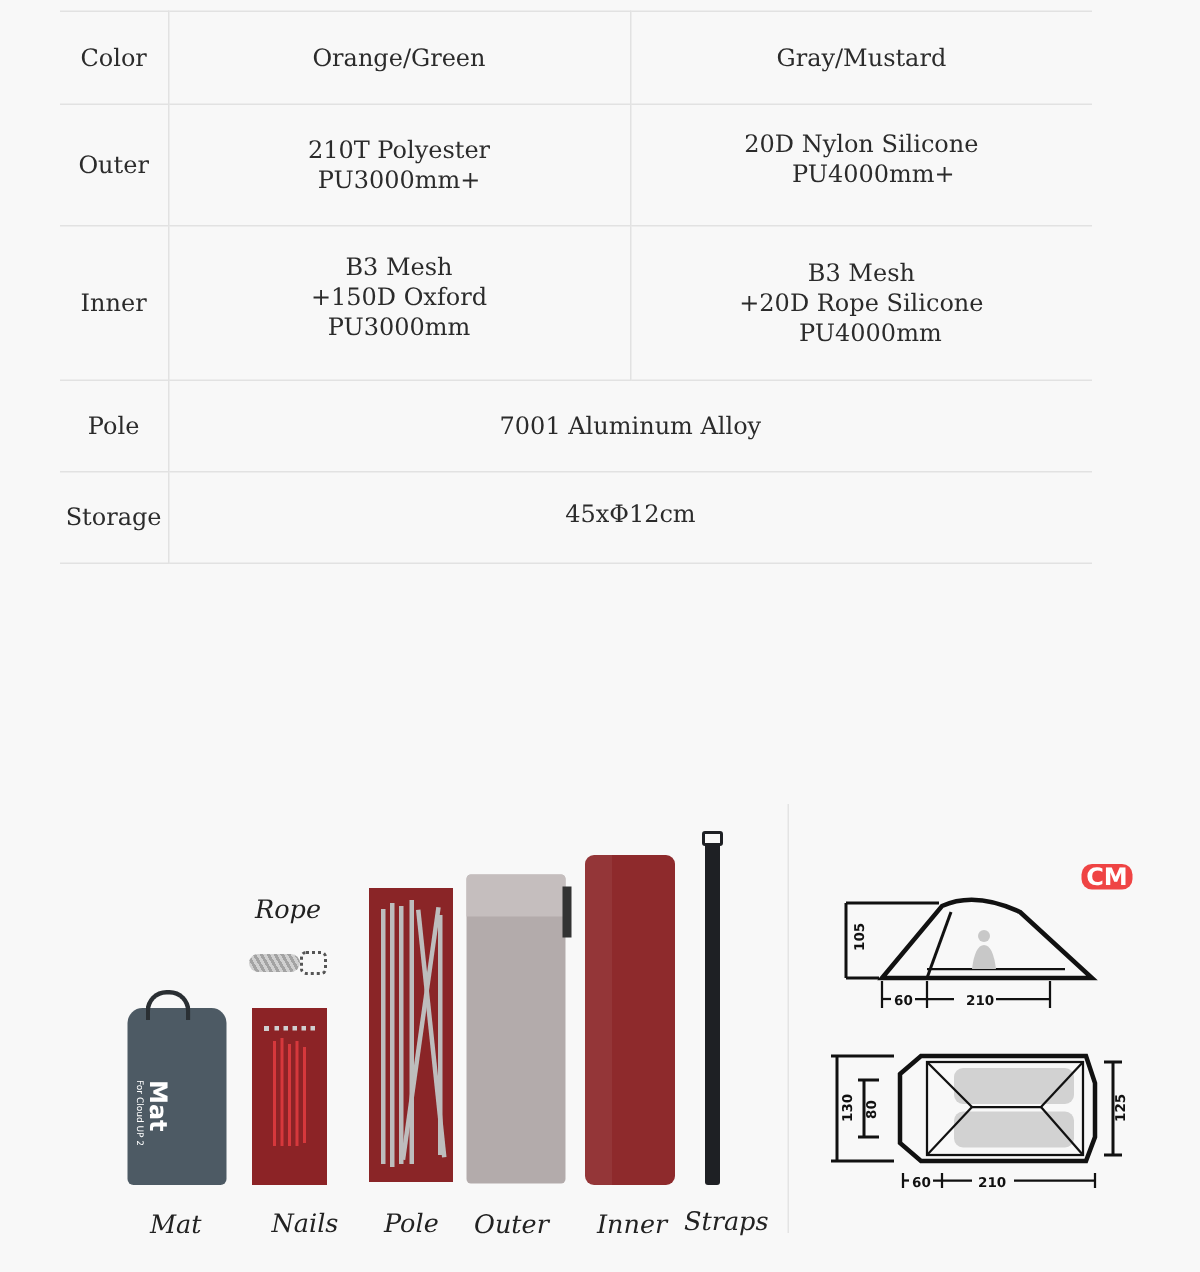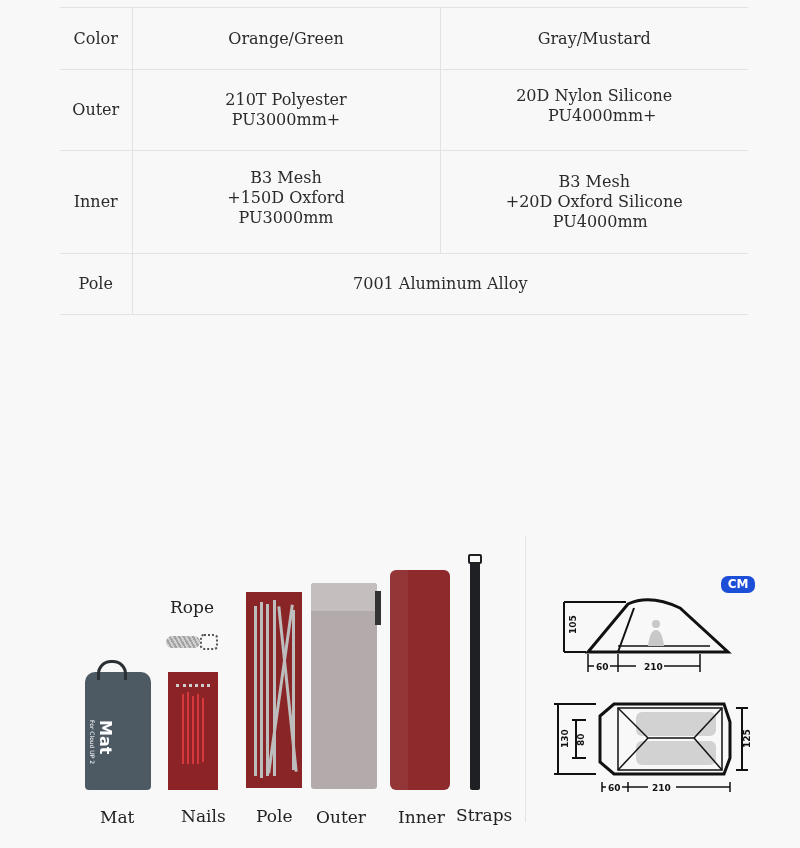--- a/index.html
+++ b/index.html
@@ -1,37 +1,37 @@
 <!DOCTYPE html>
 <html><head>
 <meta charset="utf-8">
 <style>
   * { box-sizing: border-box; margin: 0; padding: 0; }
   html, body { width: 800px; height: 848px; background: #f8f8f8; overflow: hidden; }
   body { font-family: "DejaVu Serif", "Liberation Serif", serif; color: #2a2a2a; position: relative; }
 
   .spec-table {
-    position: absolute; left: 60px; top: 7px; width: 688px;
+    position: absolute; left: 40px; top: 7px; width: 688px;
     border-collapse: collapse; table-layout: fixed;
   }
   .spec-table td {
     border-top: 1px solid #e2e2e2; border-bottom: 1px solid #e2e2e2;
     text-align: center; vertical-align: middle;
     font-size: 16px; line-height: 20px; color: #2b2b2b;
   }
   .spec-table td.label { border-right: 1px solid #e2e2e2; width: 72px; font-size: 16px; }
   .spec-table td.split { border-right: 1px solid #e2e2e2; margin-left: 36px; }
   .spec-table td.label.wide { overflow: visible; white-space: nowrap; }
   .lbl-acc { position: relative; left: -14px; }
 
   .bottom { position: absolute; left: 0; top: 520px; width: 800px; height: 328px; }
   .divider-v { position: absolute; left: 525px; top: 16px; width: 1px; height: 286px; background: #e4e4e4; }
 
   .item { position: absolute; }
-  .item-label { position: absolute; font-size: 17px; color: #222; white-space: nowrap; }
+  .item-label { position: absolute; font-size: 17px; color: #222; white-space: nowrap; font-style: italic; }
 
   .mat-bag { left: 85px; top: 152px; width: 66px; height: 118px; background: #4d5a64; border-radius: 10px 10px 4px 4px; }
   .mat-bag .handle { position: absolute; left: 12px; top: -12px; width: 30px; height: 20px; border: 3px solid #2a2f33; border-bottom: none; border-radius: 14px 14px 0 0; }
   .mat-bag .mat-text { position: absolute; left: 30px; top: 48px; color: #fff; font-family: "DejaVu Sans", sans-serif; font-weight: bold; font-size: 16px; transform: rotate(90deg); transform-origin: left top; white-space: nowrap; }
   .mat-bag .sub { font-size: 6px; font-weight: normal; display: block; }
 
   .nails-bag { left: 168px; top: 152px; width: 50px; height: 118px; background: #8c2326; }
   .nail { position: absolute; width: 2px; background: #d6383c; }
   .nail-top { position: absolute; left: 8px; top: 12px; width: 34px; height: 20px; border-top: 3px dotted #cfcfcf; }
 
@@ -45,21 +45,21 @@
   .outer-bag { left: 311px; top: 63px; width: 66px; height: 206px; background: #b3abab; border-radius: 3px; }
   .outer-bag .fold { position: absolute; left: 0; top: 0; width: 66px; height: 28px; background: #c5bebe; border-radius: 3px 3px 0 0; }
   .outer-bag .tab { position: absolute; right: -4px; top: 8px; width: 6px; height: 34px; background: #333; }
 
   .inner-bag { left: 390px; top: 50px; width: 60px; height: 220px; background: #8e2a2c; border-radius: 6px; }
   .inner-bag .shade { position: absolute; left: 0; top: 0; width: 18px; height: 100%; background: rgba(255,255,255,0.06); }
 
   .strap { left: 470px; top: 36px; width: 10px; height: 234px; background: #1e2024; border-radius: 2px; }
   .strap .buckle { position: absolute; left: -2px; top: -2px; width: 14px; height: 10px; border: 2px solid #1e2024; background: #f8f8f8; border-radius: 2px; }
 
-  .cm-badge { position: absolute; left: 721px; top: 56px; width: 34px; height: 17px; background: #1d4ed8; color: #fff; border-radius: 7px; font-family: "DejaVu Sans", sans-serif; font-weight: bold; font-size: 12px; text-align: center; line-height: 17px; }
+  .cm-badge { position: absolute; left: 721px; top: 56px; width: 34px; height: 17px; background: #ef4444; color: #fff; border-radius: 7px; font-family: "DejaVu Sans", sans-serif; font-weight: bold; font-size: 16px; text-align: center; line-height: 17px; }
 
   .diagram { position: absolute; }
   .diagram svg { display: block; }
   .dim-text { font-family: "DejaVu Sans", sans-serif; font-weight: bold; font-size: 9px; fill: #111; }
 </style>
 </head>
 <body>
 
 <table class="spec-table">
   <tbody>
@@ -81,27 +81,31 @@
   </tr>
   <tr style="height:103px">
     <td class="label">Inner</td>
     <td class="split">
       <div style="margin-top:-8px">B3 Mesh</div>
       <div>+150D Oxford</div>
       <div>PU3000mm</div>
     </td>
     <td>
       <div>B3 Mesh</div>
-      <div>+20D Oxford Silicone</div>
+      <div>+20D Rope Silicone</div>
       <div style="padding-left:12px">PU4000mm</div>
     </td>
   </tr>
   <tr style="height:61px">
     <td class="label">Pole</td>
     <td colspan="2">7001 Aluminum Alloy</td>
+  </tr>
+  <tr style="height:61px">
+    <td class="label">Storage</td>
+    <td colspan="2" style="padding-bottom:4px">45xΦ12cm</td>
   </tr>
 </tbody>
   </table>
 
 <div class="bottom">
   <div class="divider-v"></div>
 
   <div class="item-label" style="left:170px;top:77px">Rope</div>
   <div class="item rope">
     <div class="coil"></div>

